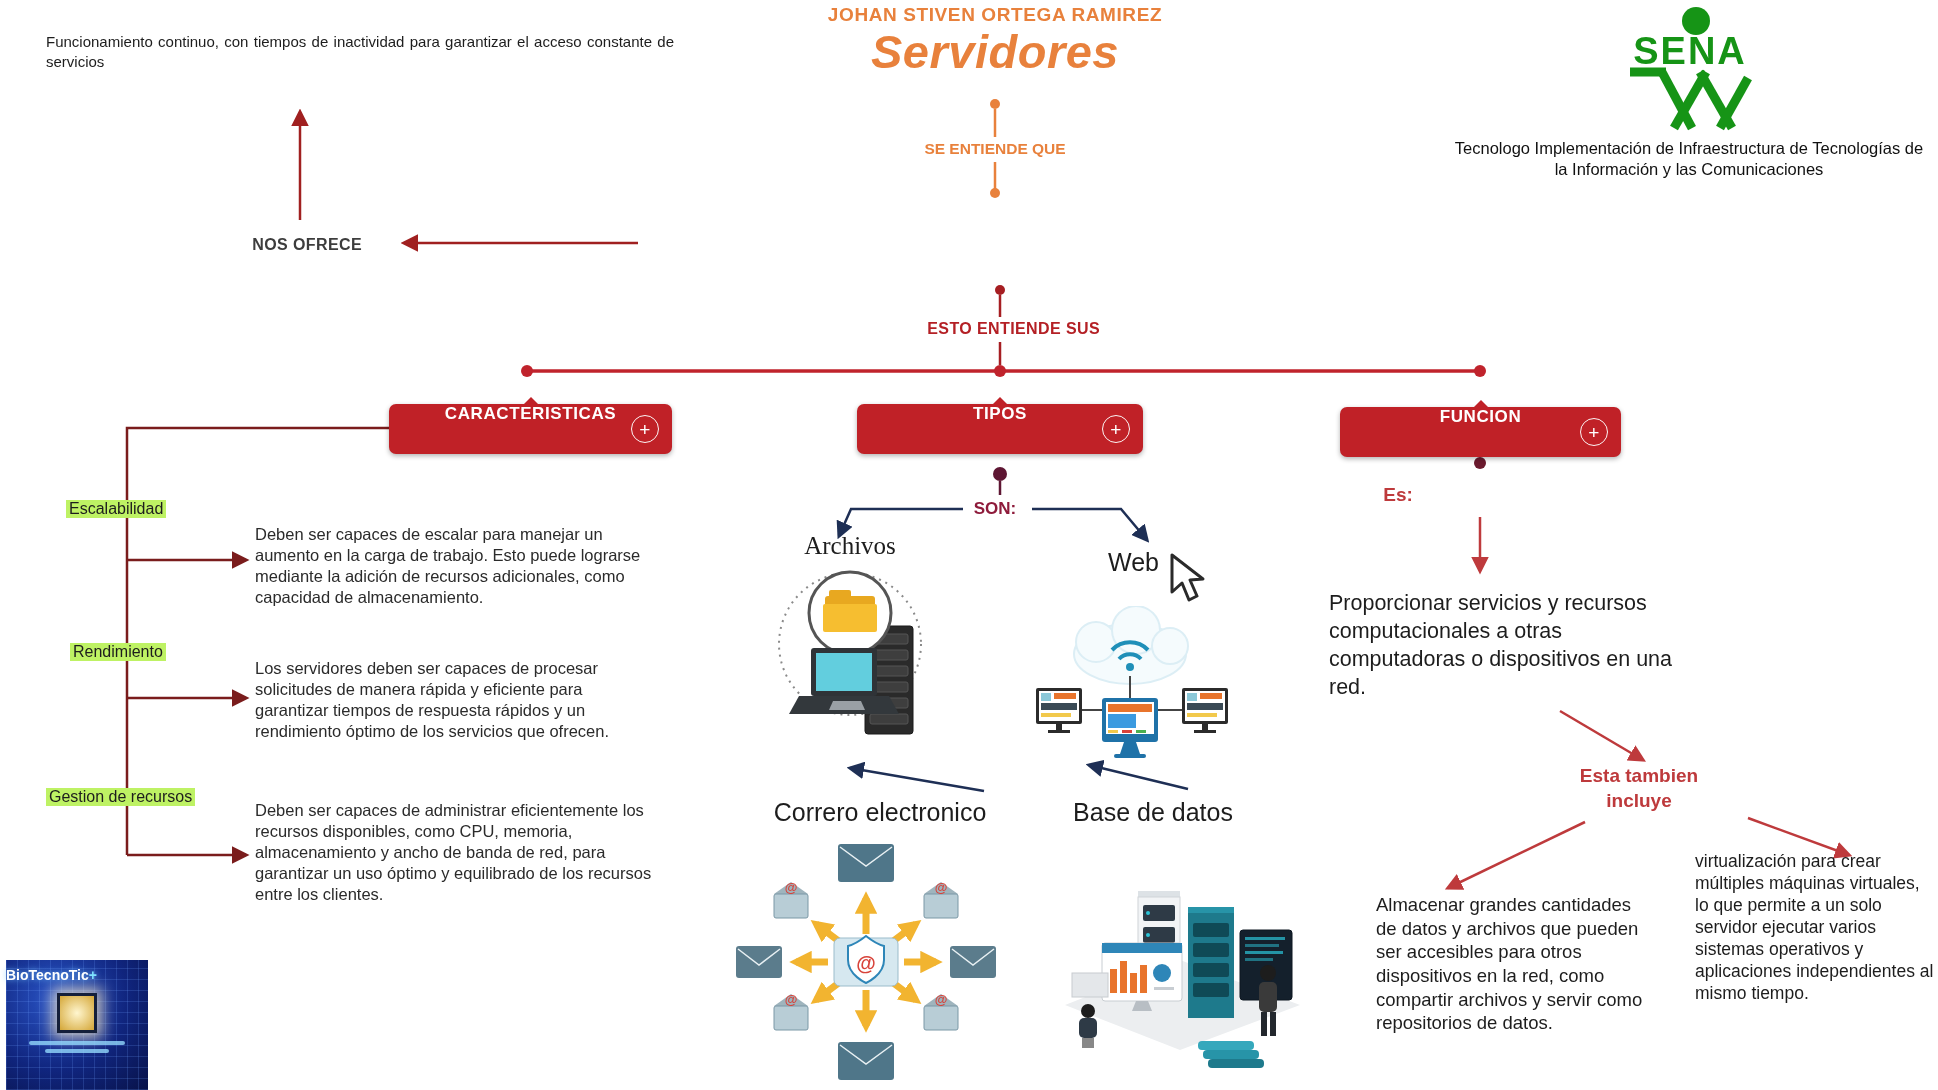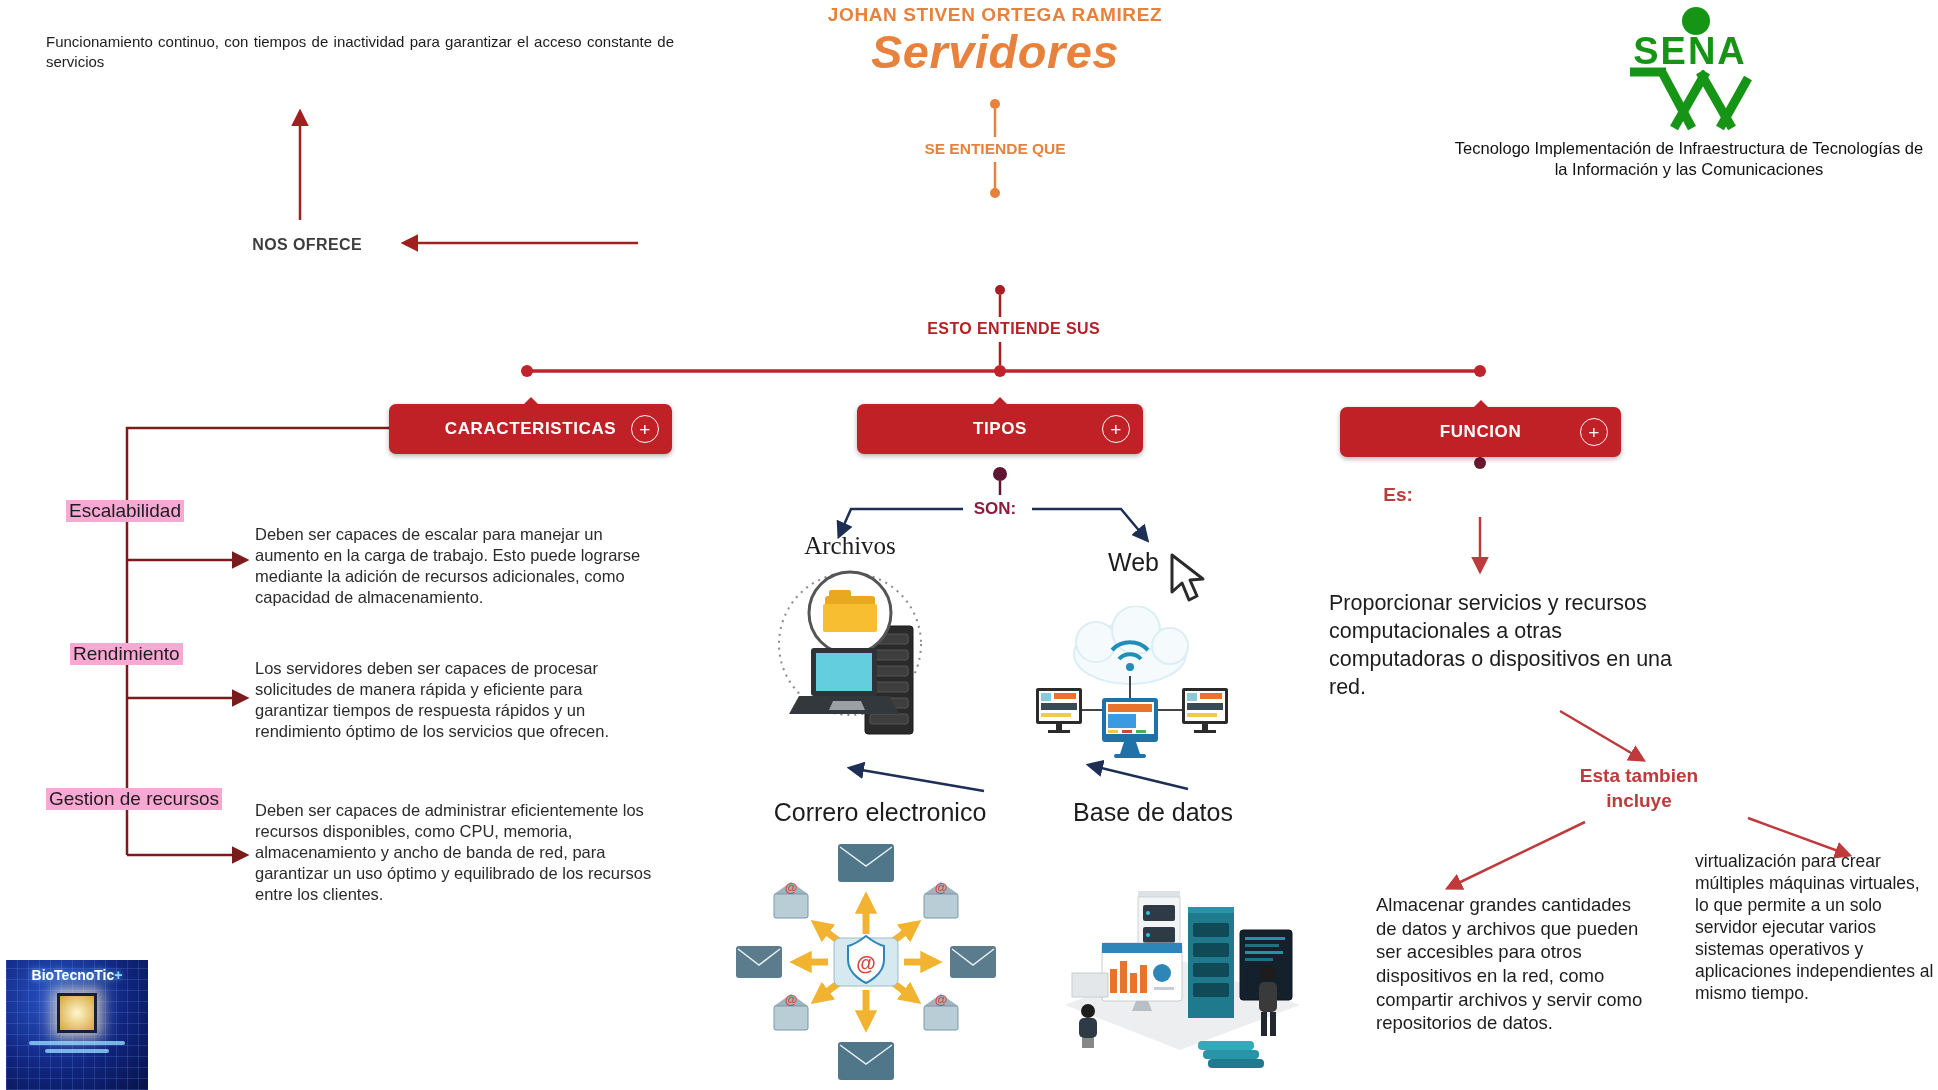--- a/index.html
+++ b/index.html
@@ -15,41 +15,41 @@
   .darkred{color:#B42025;}
   .crimson{color:#BE3A3C;}
   .maroon{color:#8E1B3B;}
   .bold{font-weight:bold;}
 
   .author{font-size:19px;letter-spacing:.6px;}
   .title{font-size:47px;letter-spacing:.5px;font-style:italic;}
   .smallcap{font-size:16px;letter-spacing:.4px;text-align:right;}
   .para{font-size:15px;line-height:1.3;}
   .bodytext{font-size:16.5px;line-height:1.27;color:#2b2b2b;}
-  .term{font-size:19px;background:#f9a8d4;padding:0 3px;z-index:3;}
+  .term{font-size:16px;background:#bef264;padding:0 3px;z-index:3;}
   .typelabel{font-size:25px;}
   .funcpara{font-size:21.5px;line-height:1.3;}
   .smallpara{font-size:18px;line-height:1.28;}
 
   .nodebox{position:absolute;height:50px;background:#C02127;border-radius:7px;color:#fff;
-           font-weight:bold;font-size:17px;letter-spacing:.6px;display:flex;align-items:center;
+           font-weight:bold;font-size:17px;letter-spacing:.6px;display:flex;align-items:flex-start;
            justify-content:center;box-shadow:0 2px 5px rgba(0,0,0,.3);z-index:3;}
   .nodebox::before{content:"";position:absolute;top:-7px;left:50%;margin-left:-8px;
            border-left:8px solid transparent;border-right:8px solid transparent;
            border-bottom:8px solid #C02127;}
   .plusbtn{position:absolute;right:13px;top:50%;transform:translateY(-50%);width:26px;height:26px;
            border:1.6px solid rgba(255,255,255,.95);border-radius:50%;font-size:19px;font-weight:400;
            display:flex;align-items:center;justify-content:center;line-height:1;cursor:pointer;}
 
   .wm{position:absolute;left:6px;top:960px;width:142px;height:130px;z-index:4;
       background-image:
         repeating-linear-gradient(0deg, rgba(110,160,255,.20) 0 1px, transparent 1px 11px),
         repeating-linear-gradient(90deg, rgba(110,160,255,.20) 0 1px, transparent 1px 11px),
         radial-gradient(circle at 35% 30%, #2a55c8 0%, #10257e 55%, #081248 100%);}
-  .wm-title{color:#fff;font-size:14px;font-weight:bold;text-align:center;padding-top:7px;
+  .wm-title{color:#fff;font-size:14px;font-weight:bold;padding-top:7px;
       text-shadow:0 0 6px rgba(120,200,255,.9);}
   .wm-plus{color:#7fe3ff;font-weight:bold;}
   .wm-chip{width:34px;height:34px;margin:10px auto 8px auto;
       background:radial-gradient(#fff6cf,#d4a636);border:3px solid #141f3a;
       box-shadow:0 0 14px 5px rgba(255,240,200,.75);}
   .wm-bar{height:4px;background:rgba(150,220,255,.78);margin:4px auto;border-radius:2px;}
 </style>
 </head>
 <body>
 

